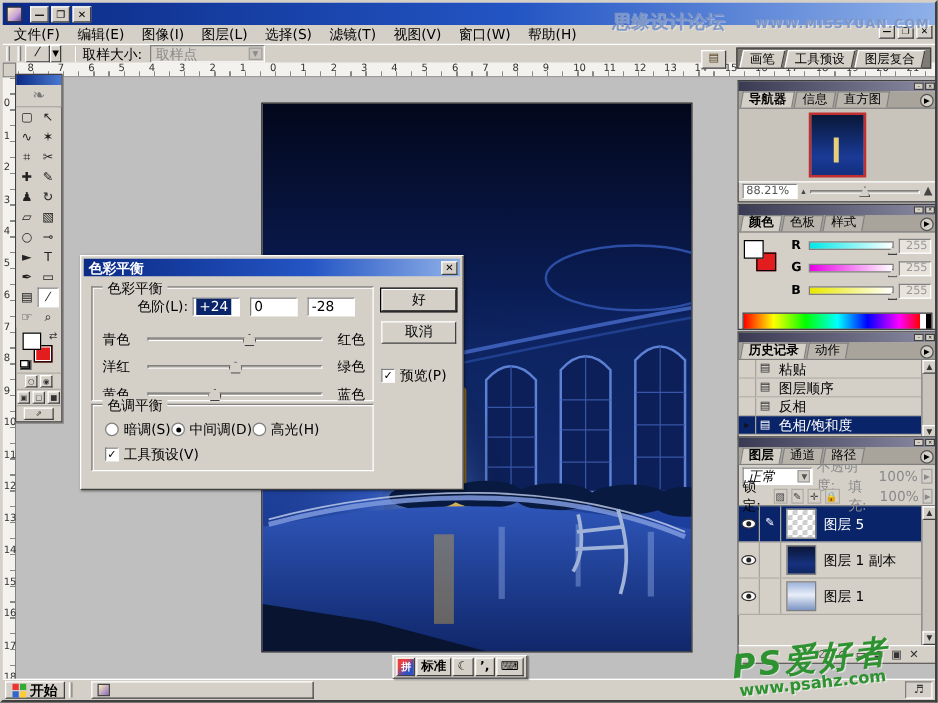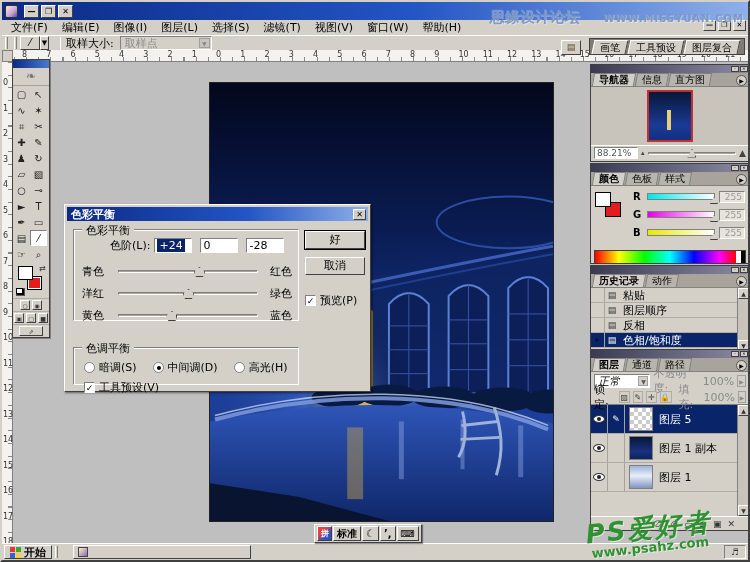--- a/index.html
+++ b/index.html
@@ -76,21 +76,21 @@
   #dialog{position:absolute;left:62px;top:202px;width:307px;height:188px;background:#d4d0c8;
     border:1px solid;border-color:#fff #404040 #404040 #fff;box-shadow:1px 1px 2px rgba(0,0,0,.5);z-index:9;}
   #dlg-title{position:absolute;left:2px;top:2px;right:2px;height:14px;
     background:linear-gradient(90deg,#0b2a85,#2355c4 60%,#8fb0e8);color:#fff;font-weight:bold;
     display:flex;align-items:center;padding:0 2px 0 4px;font-size:11px;}
   #dlg-close{margin-left:auto;width:13px;height:11px;background:#d4d0c8;border:1px solid;border-color:#fff #404040 #404040 #fff;
     color:#000;font-size:8px;line-height:9px;text-align:center;font-weight:bold;}
   .group{position:absolute;border:1px solid;border-color:#808080 #fff #fff #808080;box-shadow:1px 1px 0 #fff inset;}
   .group .legend{position:absolute;top:-7px;left:8px;background:#d4d0c8;padding:0 4px;font-size:11px;}
   #grp-balance{left:8px;top:24px;width:226px;height:92px;}
-  #grp-tone{left:8px;top:142px;width:226px;height:38px;}
+  #grp-tone{left:8px;top:118px;width:226px;height:54px;}
   #levels-row{position:absolute;left:0;top:8px;width:100%;display:flex;align-items:center;}
   #levels-label{margin-left:36px;margin-right:4px;}
   .lvl{width:38px;height:15px;background:#fff;border:1px solid;border-color:#808080 #fff #fff #808080;
     margin-right:8px;font-size:11px;display:flex;align-items:center;padding-left:2px;}
   .lvl .selval{background:#0a246a;color:#fff;padding:0 2px;}
   .srow{position:absolute;left:0;width:100%;height:14px;}
   .srow .ll{position:absolute;left:8px;top:0;}
   .srow .rl{position:absolute;right:6px;top:0;}
   .srow .track{position:absolute;left:44px;right:40px;top:6px;height:3px;background:#a8a49c;
     border:1px solid;border-color:#808080 #fff #fff #808080;}
@@ -487,21 +487,21 @@
         </div>
     </div>
     <span class="btn default" style="left:240px;top:26px">好</span>
     <span class="btn" style="left:240px;top:52px">取消</span>
     <span class="cbrow abs" style="left:240px;top:88px">
       <span class="cbx">✓</span>
       <span>预览(P)</span>
     </span>
     <div class="group" id="grp-tone">
       <span class="legend">色调平衡</span>
-      <div id="radio-row" class="abs" style="left:10px;top:12px;display:flex;gap:16px">
+      <div id="radio-row" class="abs" style="left:10px;top:12px;display:flex;gap:0">
           <span class="cbrow">
             <span class="radio"></span>
             <span>暗调(S)</span>
           </span>
           <span class="cbrow">
             <span class="radio on"></span>
             <span>中间调(D)</span>
           </span>
           <span class="cbrow">
             <span class="radio"></span>

